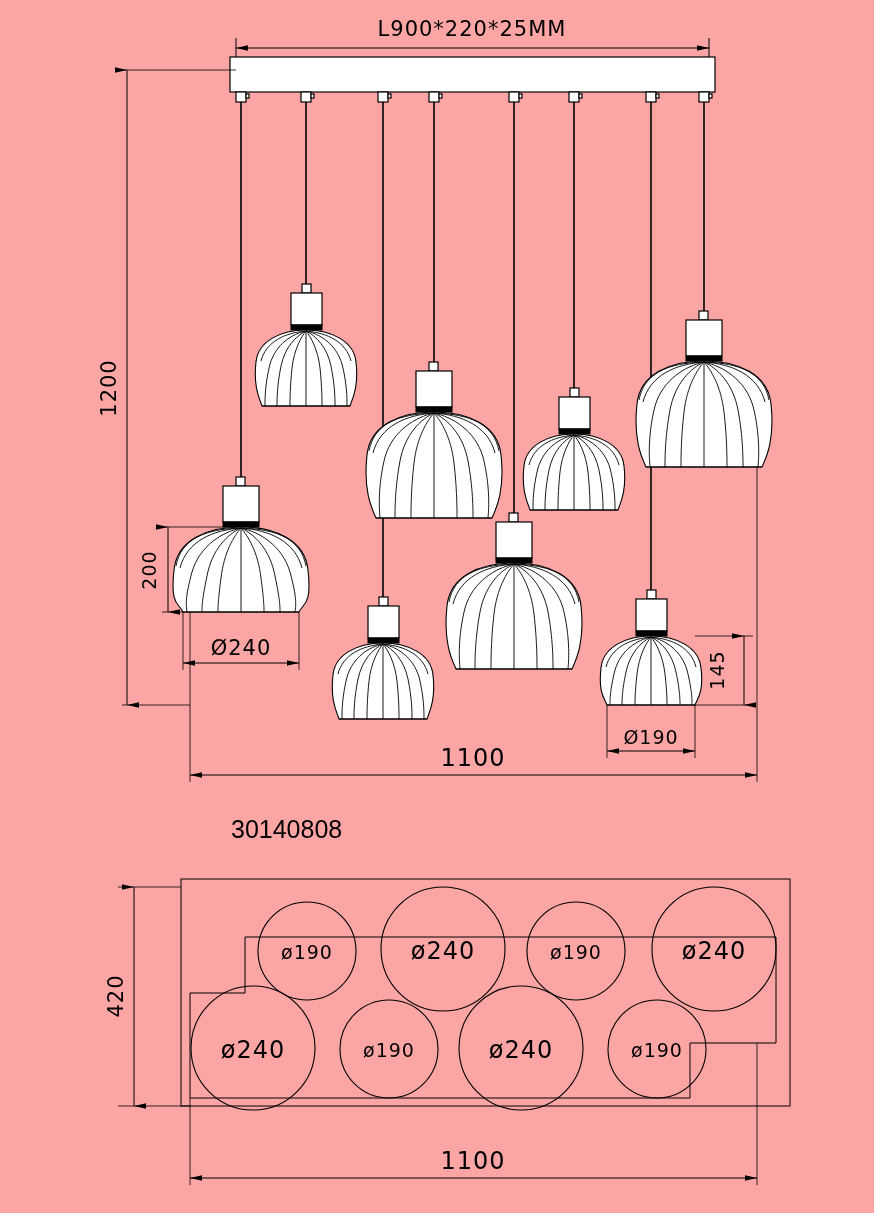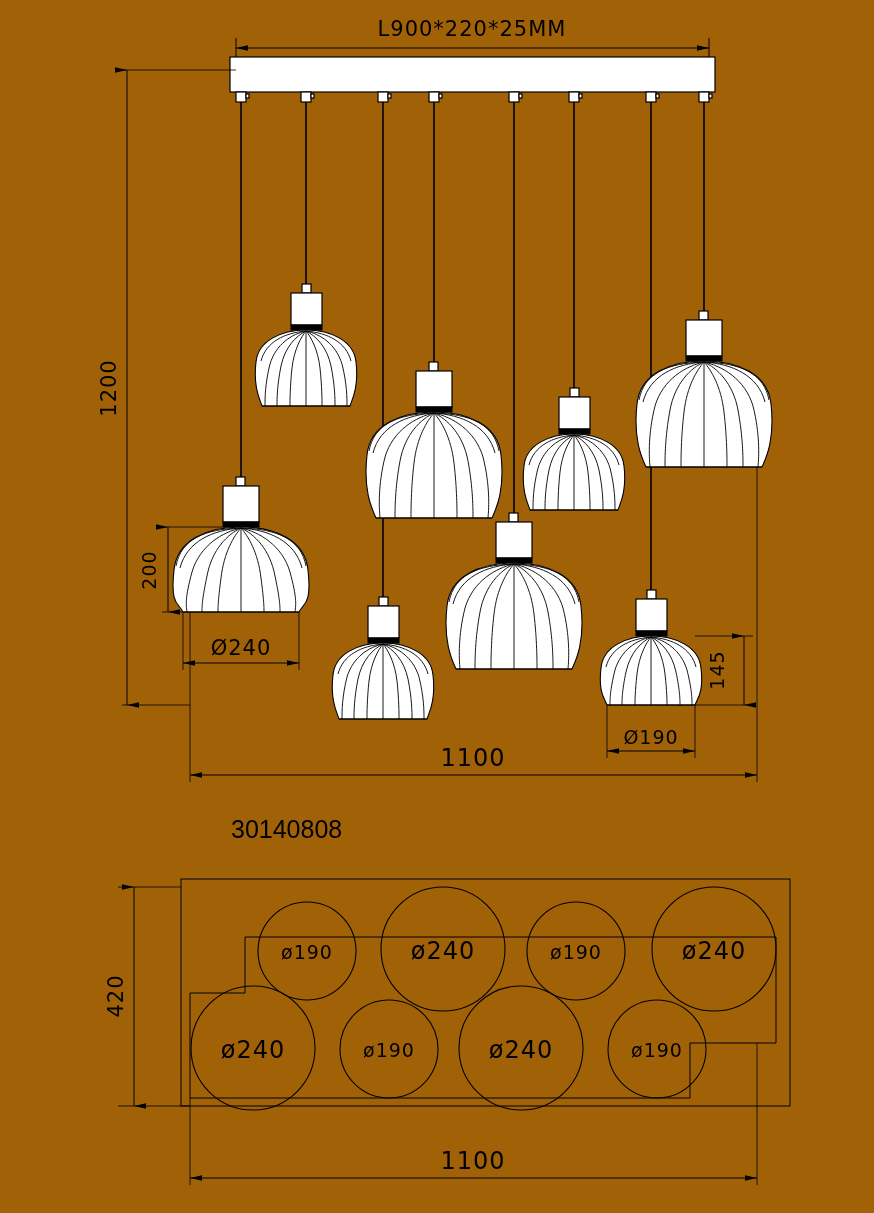--- a/index.html
+++ b/index.html
@@ -8,21 +8,21 @@
     padding: 0;
     background: #ffffff;
   }
   body {
     font-family: "Liberation Sans", sans-serif;
   }
   #sheet {
     position: relative;
     width: 874px;
     height: 1213px;
-    background: #a16207;
+    background: #fca5a5;
     overflow: hidden;
   }
   #sheet svg {
     display: block;
     position: absolute;
     left: 0;
     top: 0;
   }
   .dimtext {
     font-family: "DejaVu Sans", sans-serif;

